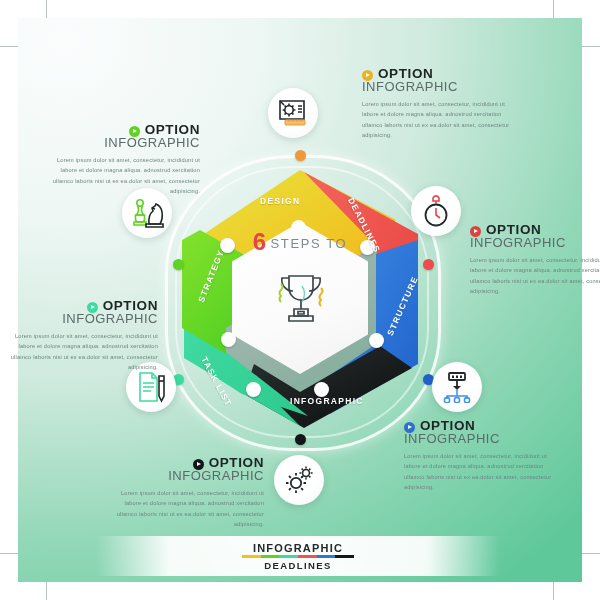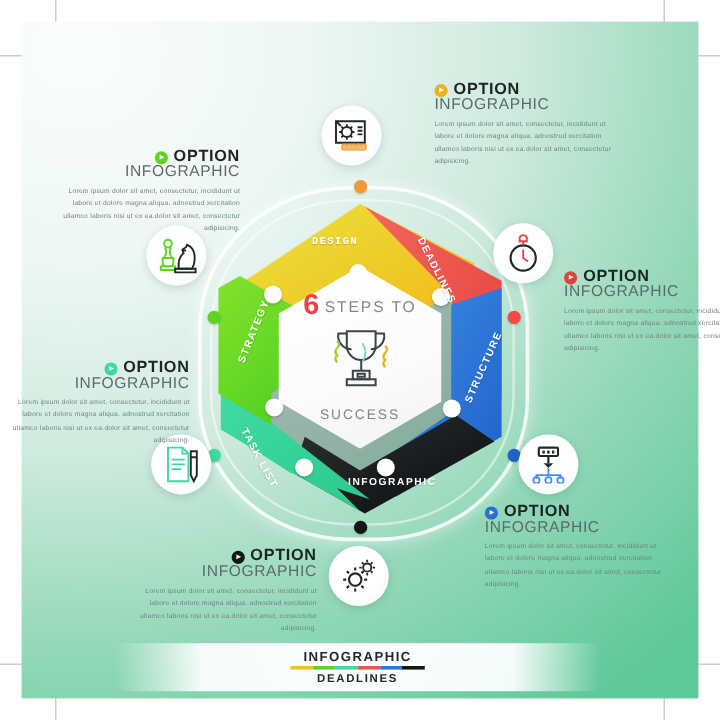--- a/index.html
+++ b/index.html
@@ -53,21 +53,21 @@
     background:#fdfdfd;box-shadow:0 1px 2px rgba(0,0,0,.22);
   }
   
   .centerhex{
     position:absolute;left:232px;top:222px;width:136px;height:152px;
     background:linear-gradient(160deg,#ffffff 0%,#fbfbfb 60%,#f1f2f1 100%);
     clip-path:polygon(50% 0%,100% 26%,100% 74%,50% 100%,0% 74%,0% 26%);
     box-shadow:0 5px 14px rgba(0,0,0,.18);
   }
   .center-top{
-    position:absolute;left:232px;top:241px;width:136px;
+    position:absolute;left:232px;top:228px;width:136px;
     text-align:center;
   }
   .ctr-num{
     font-size:24px;color:#e8434a;font-weight:700;vertical-align:-2px;
     font-family:"Liberation Sans",sans-serif;
   }
   .ctr-steps{font-size:13px;color:#7d8a8f;letter-spacing:1.6px;}
   .ctr-success{
     position:absolute;left:232px;top:340px;width:136px;text-align:center;
     font-size:11.5px;color:#7d8a8f;letter-spacing:1.6px;
@@ -207,21 +207,21 @@
 
     <div class="knob" style="left:111px;top:52px;"></div>
     <div class="knob" style="left:180px;top:72px;"></div>
     <div class="knob" style="left:189px;top:165px;"></div>
     <div class="knob" style="left:134px;top:214px;"></div>
     <div class="knob" style="left:66px;top:214px;"></div>
     <div class="knob" style="left:41px;top:164px;"></div>
     <div class="knob" style="left:40px;top:70px;"></div>
   </div>
 
-  <div class="seg-label" style="left:260px;top:196px;font-family:Liberation Mono, monospace;">DESIGN</div>
+  <div class="seg-label" style="left:260px;top:196px;">DESIGN</div>
   <div class="seg-label" style="left:355px;top:196px;transform:rotate(63deg);transform-origin:left top;">DEADLINES</div>
   <div class="seg-label" style="left:385px;top:333px;transform:rotate(-66deg);transform-origin:left top;">STRUCTURE</div>
   <div class="seg-label" style="left:290px;top:396px;">INFOGRAPHIC</div>
   <div class="seg-label" style="left:208px;top:355px;transform:rotate(62deg);transform-origin:left top;">TASK LIST</div>
   <div class="seg-label" style="left:196px;top:300px;transform:rotate(-68deg);transform-origin:left top;">STRATEGY</div>
 
   <div class="centerhex"></div>
   <div class="center-top">
     <span class="ctr-num">6</span>
     <span class="ctr-steps">STEPS TO</span>
@@ -233,21 +233,20 @@
       <path d="M41 10 h7 a11 11 0 0 1 -11 13"></path>
       <path d="M29 32 v9"></path>
       <path d="M22 41 h14 v7 h-14 z"></path>
       <path d="M17 48 h24 v5 h-24 z"></path>
       <path d="M26 43.5 h6 v2.5 h-6 z"></path>
     </g>
     <path d="M9 16 q3 3 0 6 q-3 3 0 6 q-3 3 0 6" stroke="#a8cf3a" stroke-width="2" fill="none"></path>
     <path d="M49 20 q3 3 0 6 q-3 3 0 6 q-3 3 0 6" stroke="#edb31c" stroke-width="2" fill="none"></path>
     <path d="M30 18 q5 7 0 16" stroke="#6fd4c3" stroke-width="1.4" fill="none"></path>
   </svg>
-  <div class="ctr-success">SUCCESS</div>
 
   <div class="dot" style="left:295px;top:150px;background:#ee9a3b;"></div>
   <div class="dot" style="left:423px;top:259px;background:#ef4b48;"></div>
   <div class="dot" style="left:423px;top:374px;background:#2361c9;"></div>
   <div class="dot" style="left:295px;top:434px;background:#141718;"></div>
   <div class="dot" style="left:173px;top:374px;background:#3ddba0;"></div>
   <div class="dot" style="left:173px;top:259px;background:#5fd321;"></div>
 
   <div class="iconcircle" style="left:268px;top:88px;">
     <svg width="34" height="32" viewBox="0 0 34 32">

